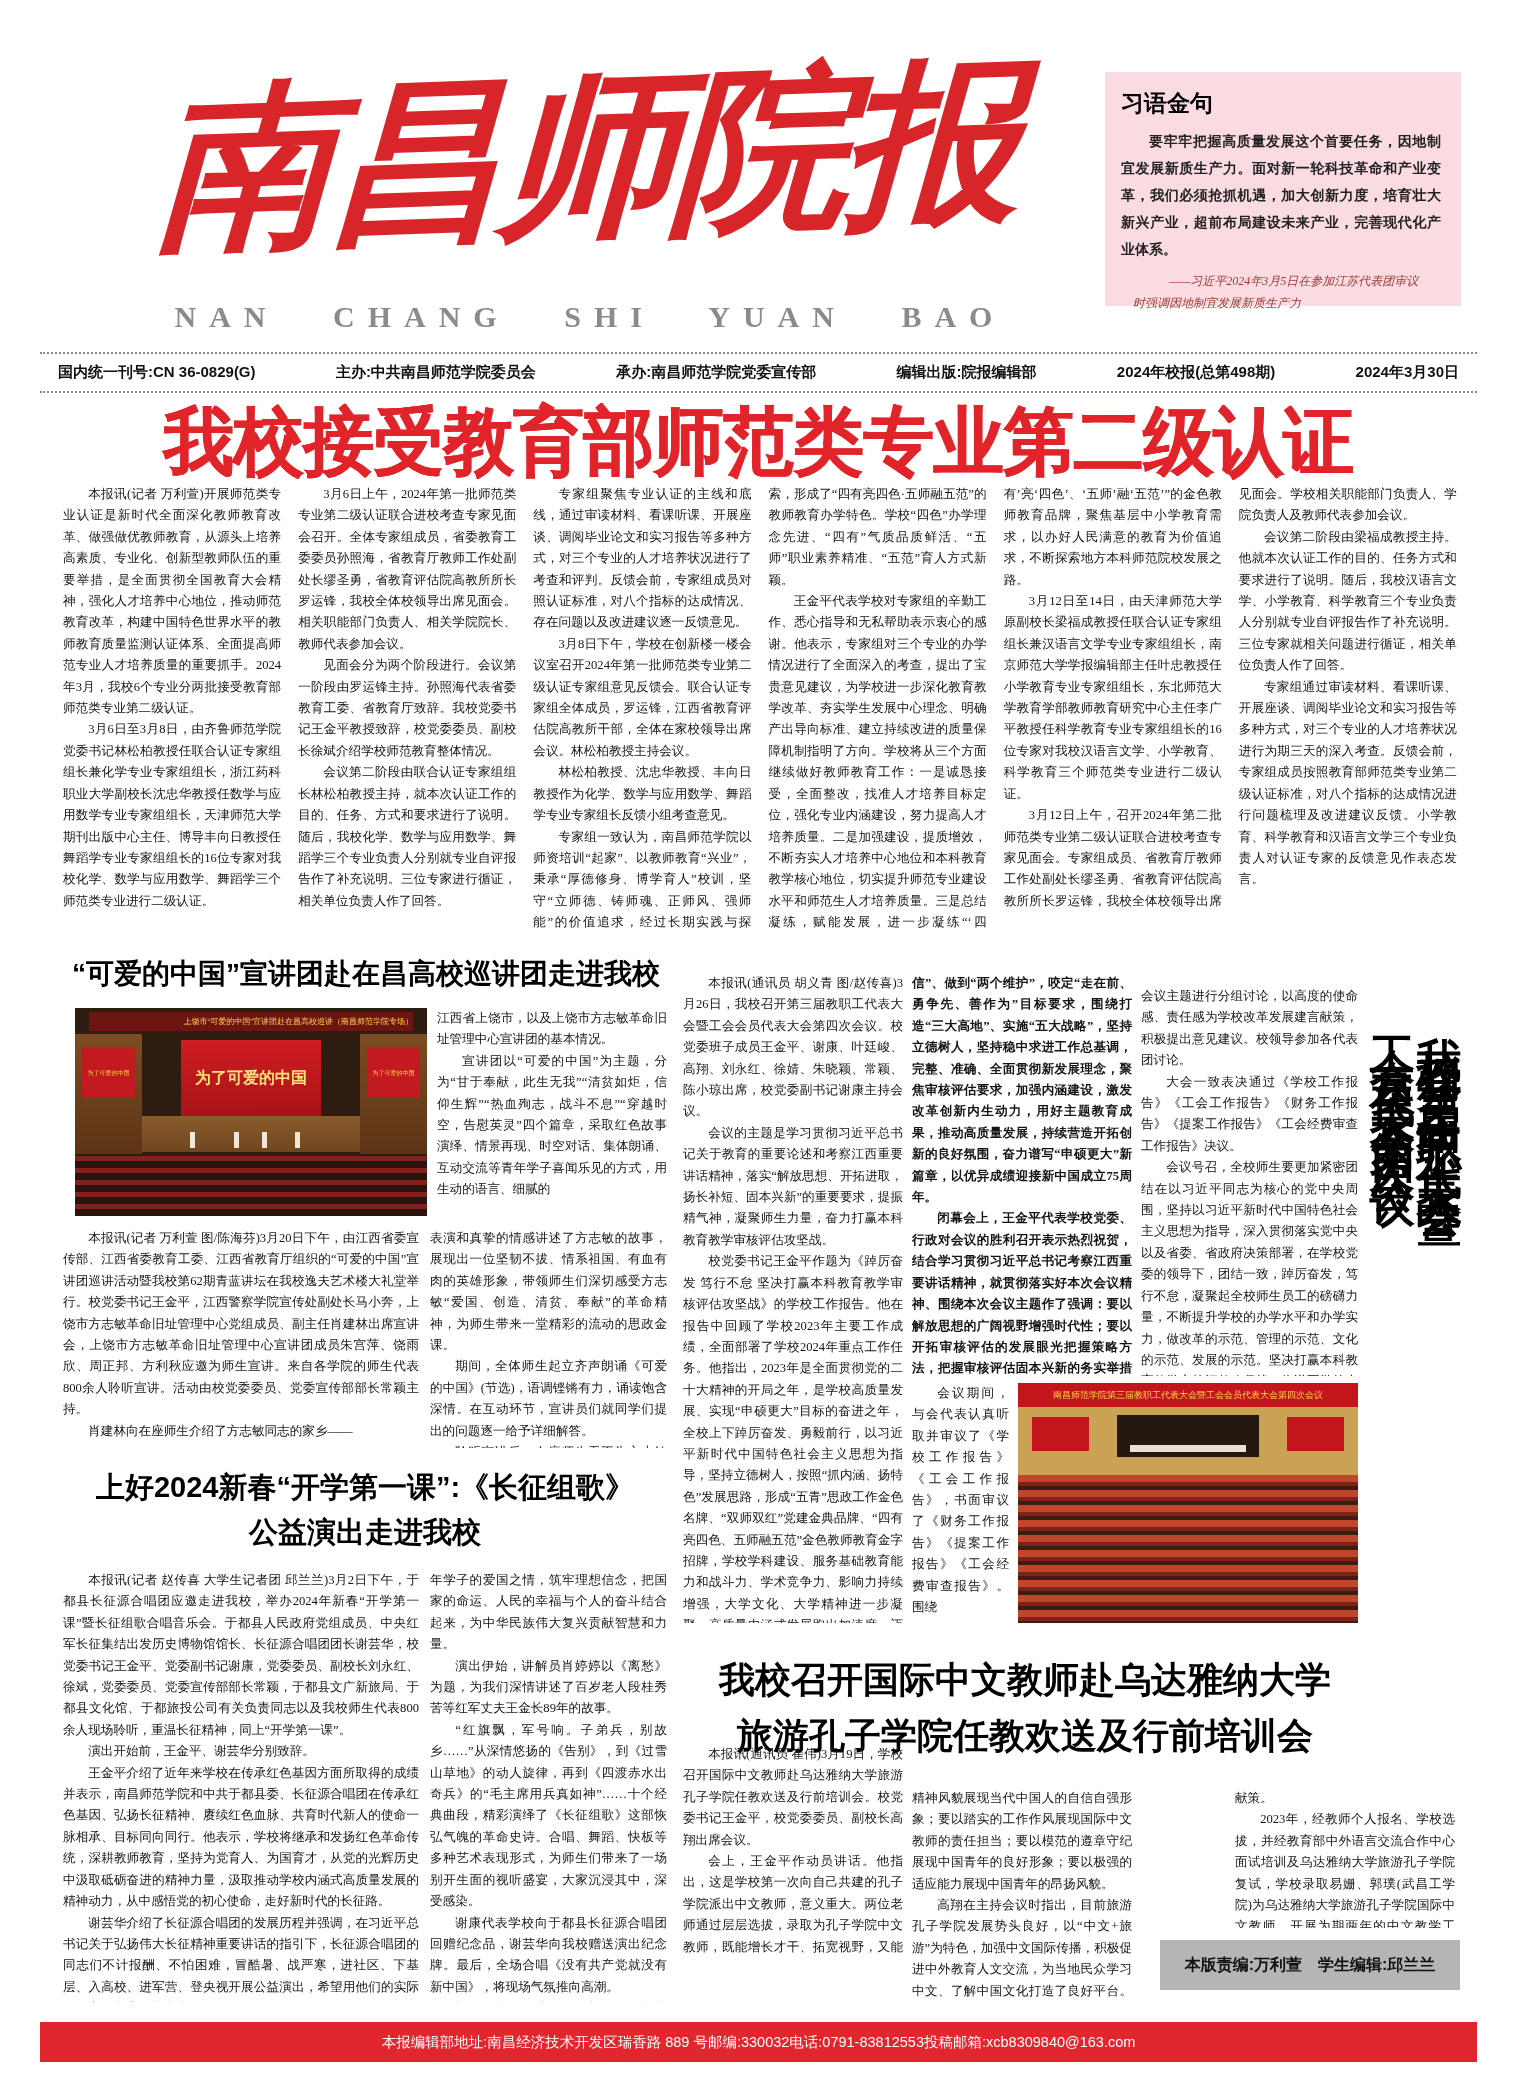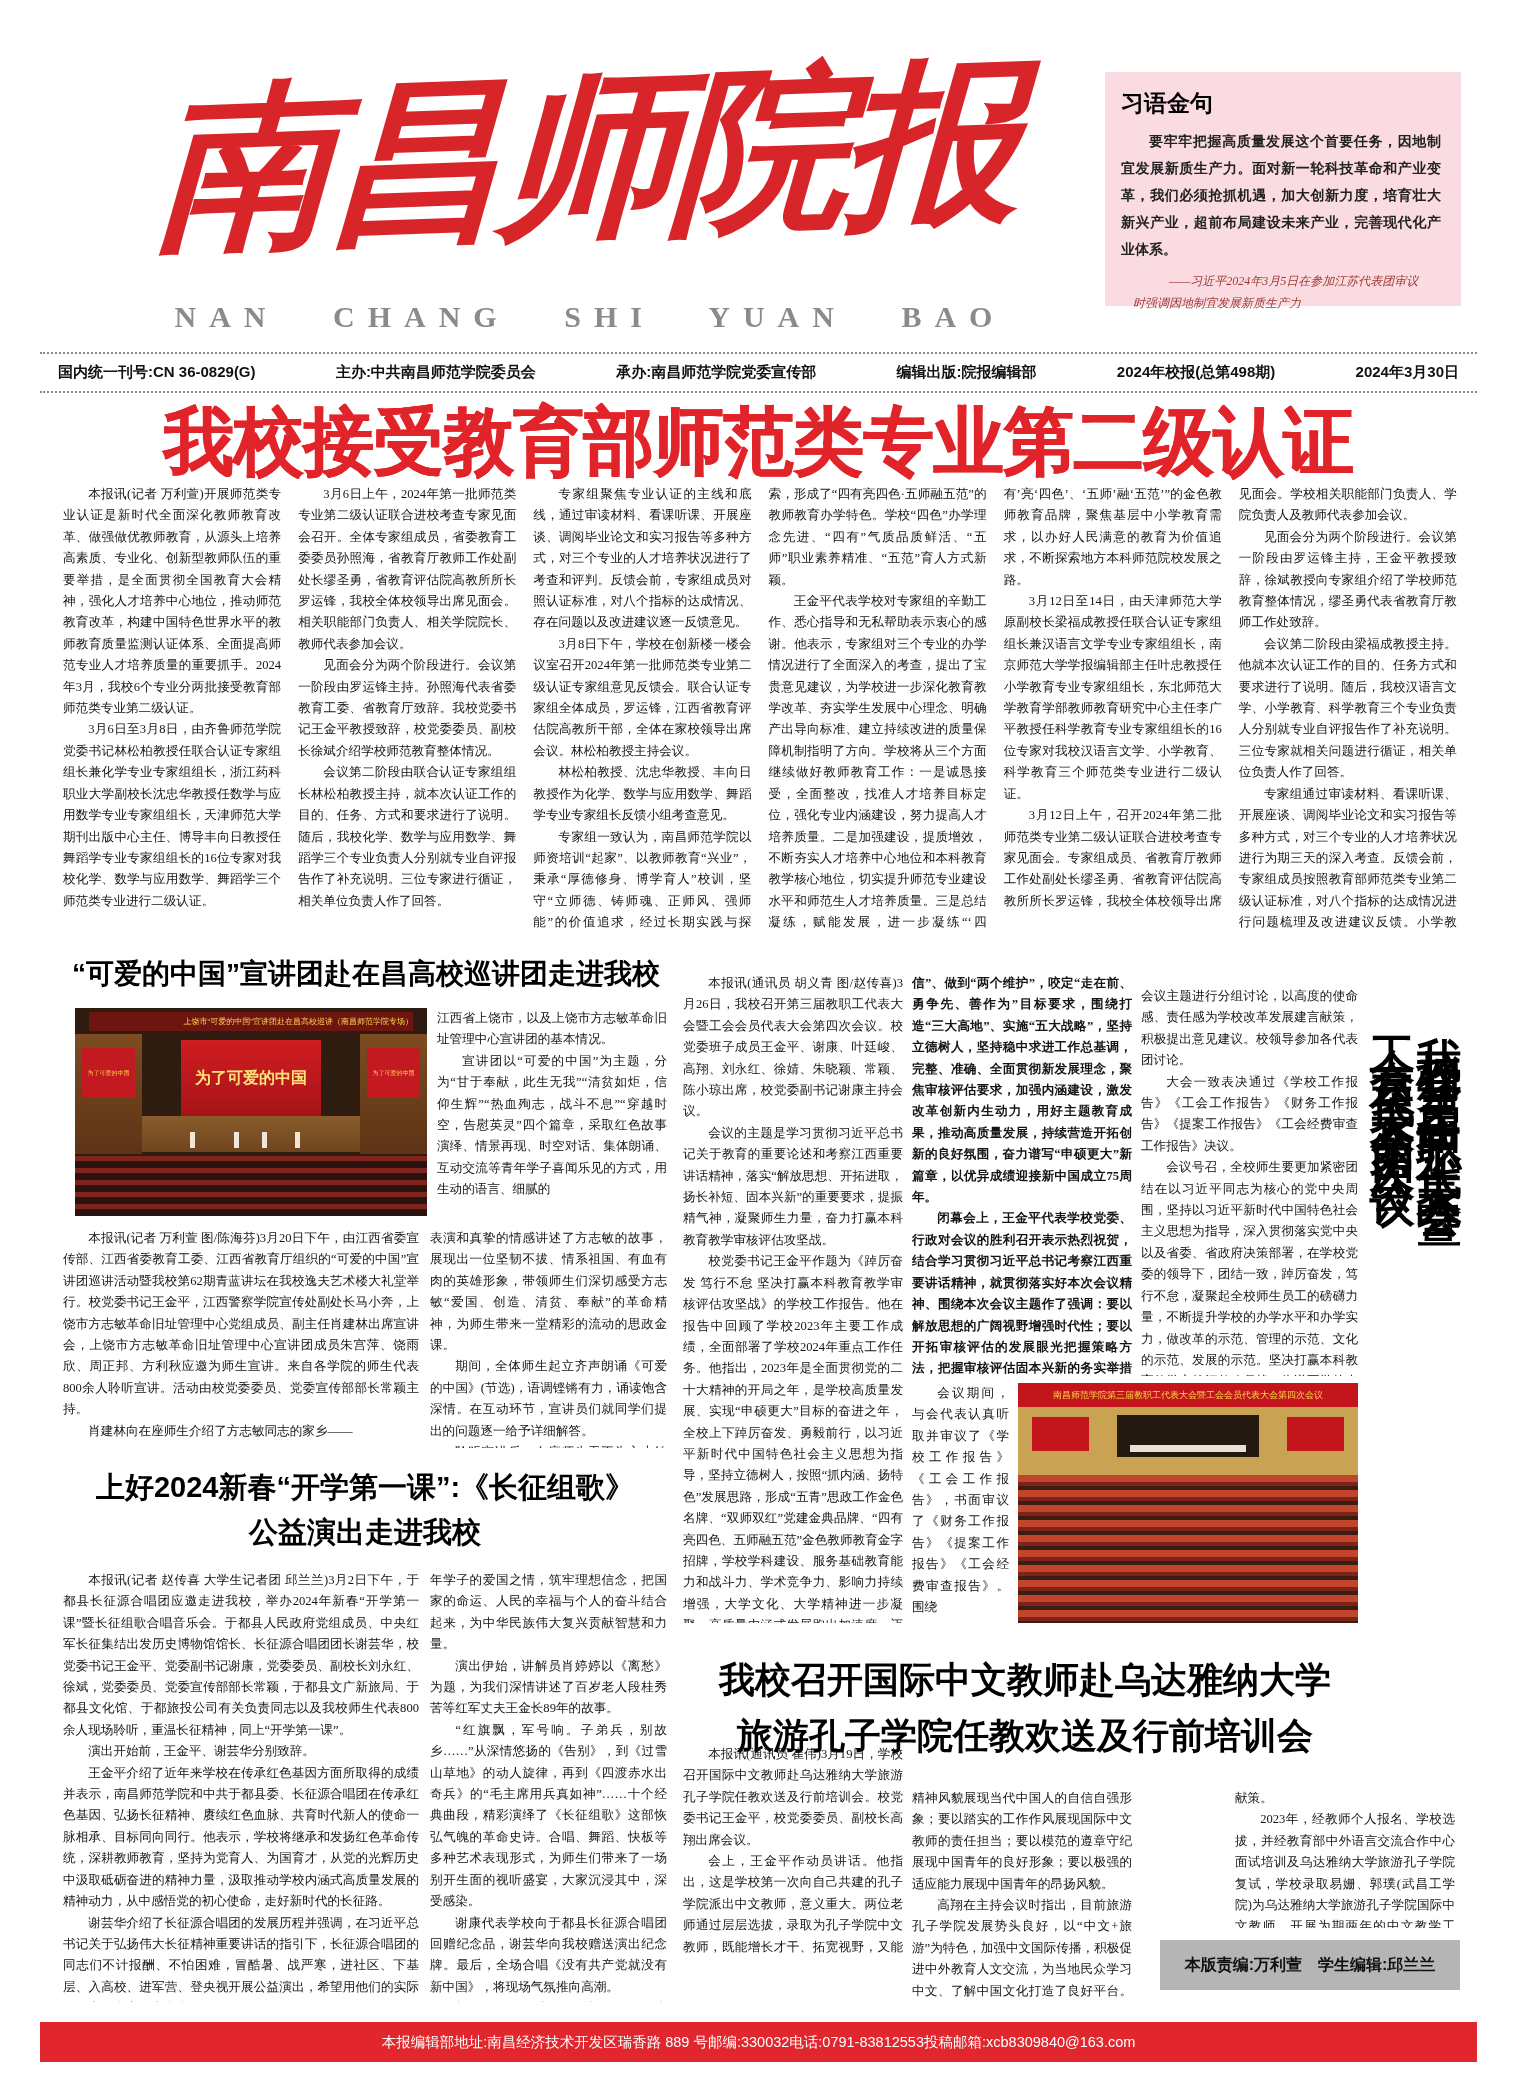--- a/index.html
+++ b/index.html
@@ -122,21 +122,20 @@
       <p>3月6日上午，2024年第一批师范类专业第二级认证联合进校考查专家见面会召开。全体专家组成员，省委教育工委委员孙照海，省教育厅教师工作处副处长缪圣勇，省教育评估院高教所所长罗运锋，我校全体校领导出席见面会。相关职能部门负责人、相关学院院长、教师代表参加会议。</p>
       <p>见面会分为两个阶段进行。会议第一阶段由罗运锋主持。孙照海代表省委教育工委、省教育厅致辞。我校党委书记王金平教授致辞，校党委委员、副校长徐斌介绍学校师范教育整体情况。</p>
       <p>会议第二阶段由联合认证专家组组长林松柏教授主持，就本次认证工作的目的、任务、方式和要求进行了说明。随后，我校化学、数学与应用数学、舞蹈学三个专业负责人分别就专业自评报告作了补充说明。三位专家进行循证，相关单位负责人作了回答。</p>
       <p>专家组聚焦专业认证的主线和底线，通过审读材料、看课听课、开展座谈、调阅毕业论文和实习报告等多种方式，对三个专业的人才培养状况进行了考查和评判。反馈会前，专家组成员对照认证标准，对八个指标的达成情况、存在问题以及改进建议逐一反馈意见。</p>
       <p>3月8日下午，学校在创新楼一楼会议室召开2024年第一批师范类专业第二级认证专家组意见反馈会。联合认证专家组全体成员，罗运锋，江西省教育评估院高教所干部，全体在家校领导出席会议。林松柏教授主持会议。</p>
       <p>林松柏教授、沈忠华教授、丰向日教授作为化学、数学与应用数学、舞蹈学专业专家组长反馈小组考查意见。</p>
       <p>专家组一致认为，南昌师范学院以师资培训“起家”、以教师教育“兴业”，秉承“厚德修身、博学育人”校训，坚守“立师德、铸师魂、正师风、强师能”的价值追求，经过长期实践与探索，形成了“四有亮四色·五师融五范”的教师教育办学特色。学校“四色”办学理念先进、“四有”气质品质鲜活、“五师”职业素养精准、“五范”育人方式新颖。</p>
       <p>王金平代表学校对专家组的辛勤工作、悉心指导和无私帮助表示衷心的感谢。他表示，专家组对三个专业的办学情况进行了全面深入的考查，提出了宝贵意见建议，为学校进一步深化教育教学改革、夯实学生发展中心理念、明确产出导向标准、建立持续改进的质量保障机制指明了方向。学校将从三个方面继续做好教师教育工作：一是诚恳接受，全面整改，找准人才培养目标定位，强化专业内涵建设，努力提高人才培养质量。二是加强建设，提质增效，不断夯实人才培养中心地位和本科教育教学核心地位，切实提升师范专业建设水平和师范生人才培养质量。三是总结凝练，赋能发展，进一步凝练“‘四有’亮‘四色’、‘五师’融‘五范’”的金色教师教育品牌，聚焦基层中小学教育需求，以办好人民满意的教育为价值追求，不断探索地方本科师范院校发展之路。</p>
       <p>3月12日至14日，由天津师范大学原副校长梁福成教授任联合认证专家组组长兼汉语言文学专业专家组组长，南京师范大学学报编辑部主任叶忠教授任小学教育专业专家组组长，东北师范大学教育学部教师教育研究中心主任李广平教授任科学教育专业专家组组长的16位专家对我校汉语言文学、小学教育、科学教育三个师范类专业进行二级认证。</p>
       <p>3月12日上午，召开2024年第二批师范类专业第二级认证联合进校考查专家见面会。专家组成员、省教育厅教师工作处副处长缪圣勇、省教育评估院高教所所长罗运锋，我校全体校领导出席见面会。学校相关职能部门负责人、学院负责人及教师代表参加会议。</p>
-      <p>见面会分为两个阶段进行。会议第一阶段由罗运锋主持，王金平教授致辞，徐斌教授向专家组介绍了学校师范教育整体情况，缪圣勇代表省教育厅教师工作处致辞。</p>
       <p>会议第二阶段由梁福成教授主持。他就本次认证工作的目的、任务方式和要求进行了说明。随后，我校汉语言文学、小学教育、科学教育三个专业负责人分别就专业自评报告作了补充说明。三位专家就相关问题进行循证，相关单位负责人作了回答。</p>
       <p>专家组通过审读材料、看课听课、开展座谈、调阅毕业论文和实习报告等多种方式，对三个专业的人才培养状况进行为期三天的深入考查。反馈会前，专家组成员按照教育部师范类专业第二级认证标准，对八个指标的达成情况进行问题梳理及改进建议反馈。小学教育、科学教育和汉语言文学三个专业负责人对认证专家的反馈意见作表态发言。</p>
     </div>
 
   <div class="keai-headline sec-h">“可爱的中国”宣讲团赴在昌高校巡讲团走进我校</div>
   <div class="keai-photo">
     <div class="ps-banner">上饶市“可爱的中国”宣讲团赴在昌高校巡讲（南昌师范学院专场）</div>
     <div class="ps-wall l"></div>
     <div class="ps-wall r"></div>
     <div class="ps-screen-side l">为了可爱的中国</div>

